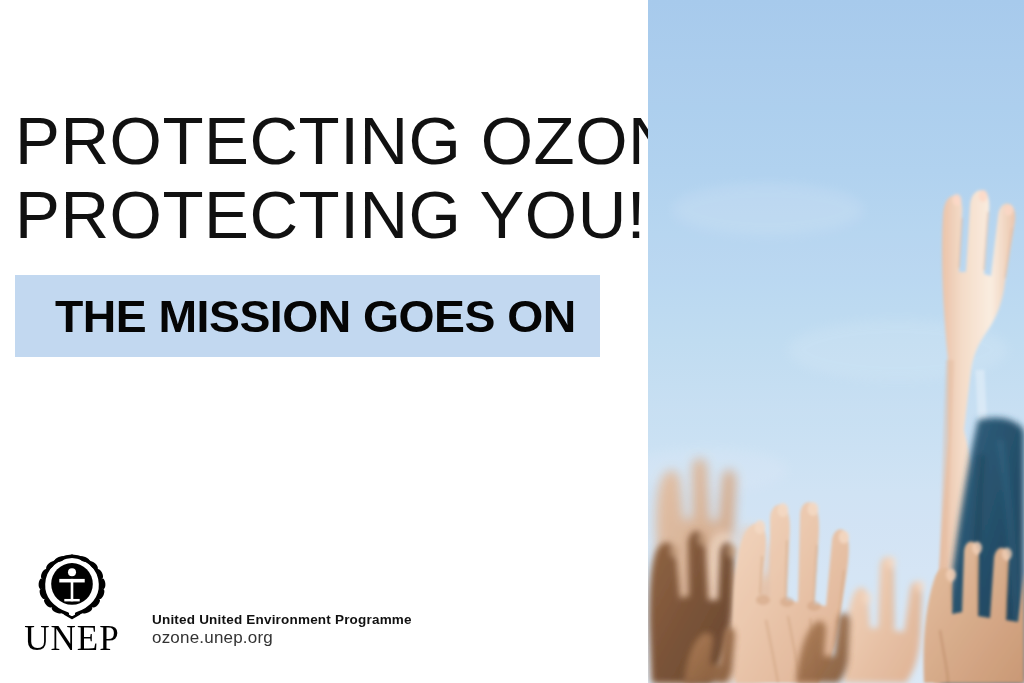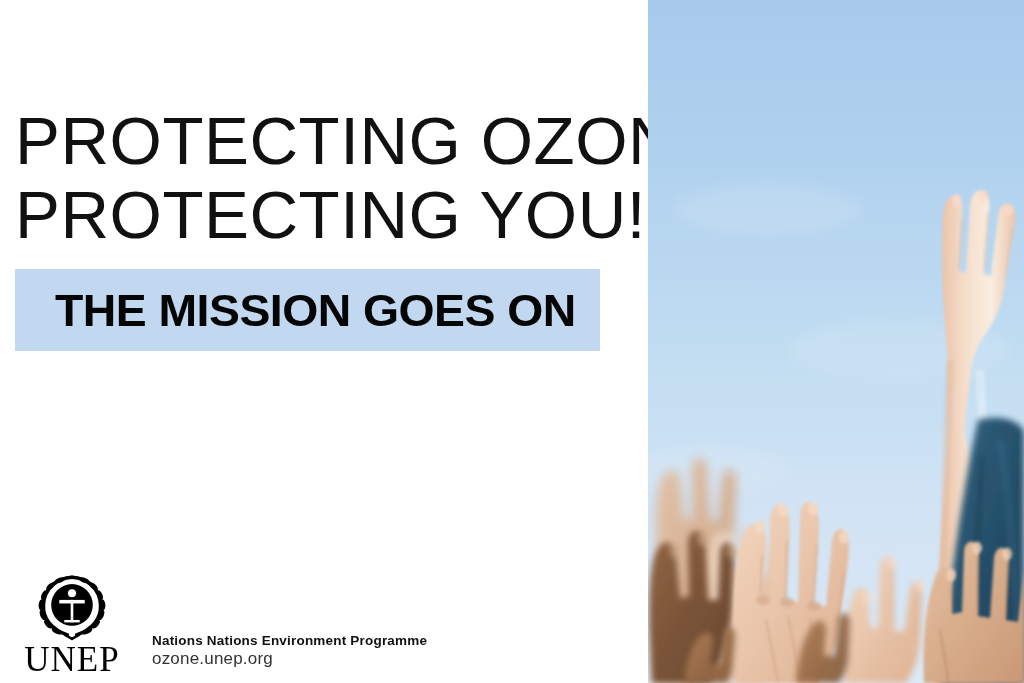--- a/index.html
+++ b/index.html
@@ -44,21 +44,21 @@
     color: #111111;
     white-space: nowrap;
     transform: scaleX(1.02);
     transform-origin: left center;
   }
 
   
   .band {
     position: absolute;
     left: 15px;
-    top: 269px;
+    top: 275px;
     width: 585px;
     height: 82px;
     background: #c2d8f0;
     display: flex;
     align-items: center;
   }
   .band-text {
     font-family: "Liberation Sans", sans-serif;
     font-weight: 700;
     font-size: 45px;
@@ -68,21 +68,21 @@
     margin-left: 40px;
     white-space: nowrap;
     transform: scaleX(1.03);
     transform-origin: left center;
   }
 
   
   .footer {
     position: absolute;
     left: 26px;
-    bottom: 6px;
+    bottom: 27px;
     display: flex;
     align-items: flex-end;
   }
   .logo-block {
     width: 92px;
     display: flex;
     flex-direction: column;
     align-items: center;
   }
   .logo-emblem {
@@ -201,21 +201,21 @@
             <ellipse cx="81" cy="69" rx="7" ry="3.3" transform="rotate(133 81 69)"></ellipse>
             <ellipse cx="70" cy="78" rx="7" ry="3.3" transform="rotate(152 70 78)"></ellipse>
           </g>
 
           <path d="M41 83 L50 88 L59 83" fill="none" stroke="#000000" stroke-width="3.4" stroke-linecap="round" stroke-linejoin="round"></path>
         </svg>
         <div class="logo-wordmark">UNEP</div>
       </div>
 
       <div class="footer-text">
-        <div class="org-name">Nations Nations Environment Programme</div>
+        <div class="org-name">United United Environment Programme</div>
         <div class="org-url">ozone.unep.org</div>
       </div>
 
     </div>
   </div>
 
   <div class="photo">
     <svg class="photo-svg" viewBox="0 0 376 683" preserveAspectRatio="none">
       <defs>
         <linearGradient id="sky" x1="0" y1="0" x2="0" y2="1">

